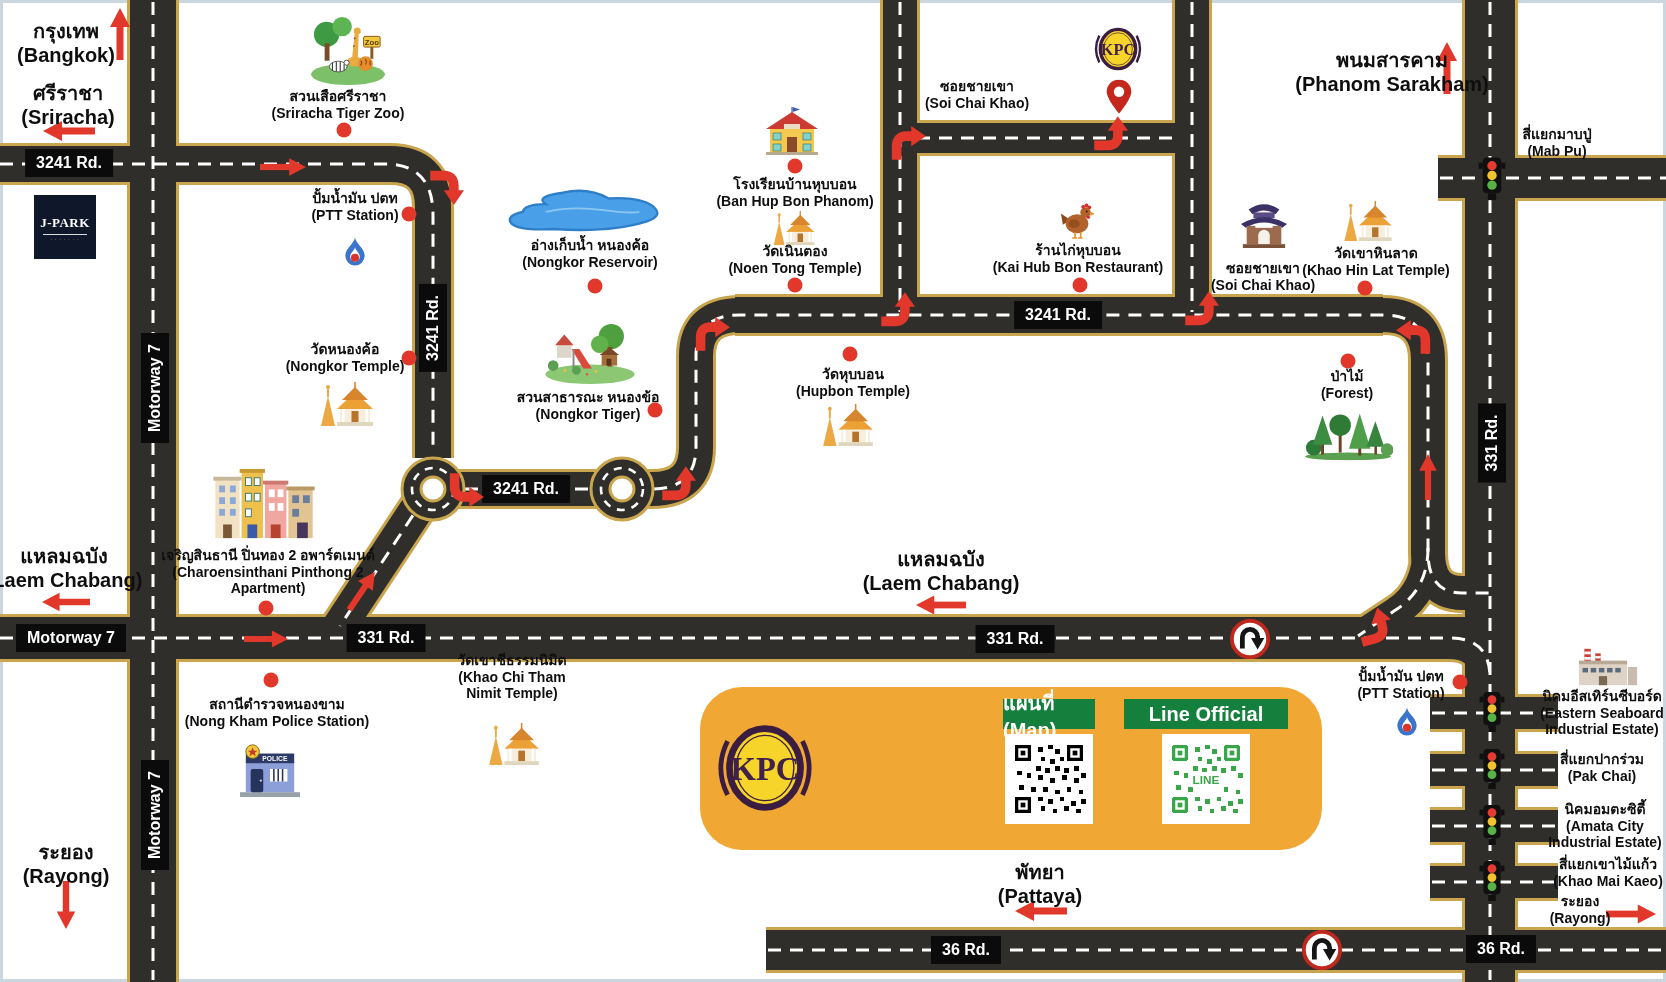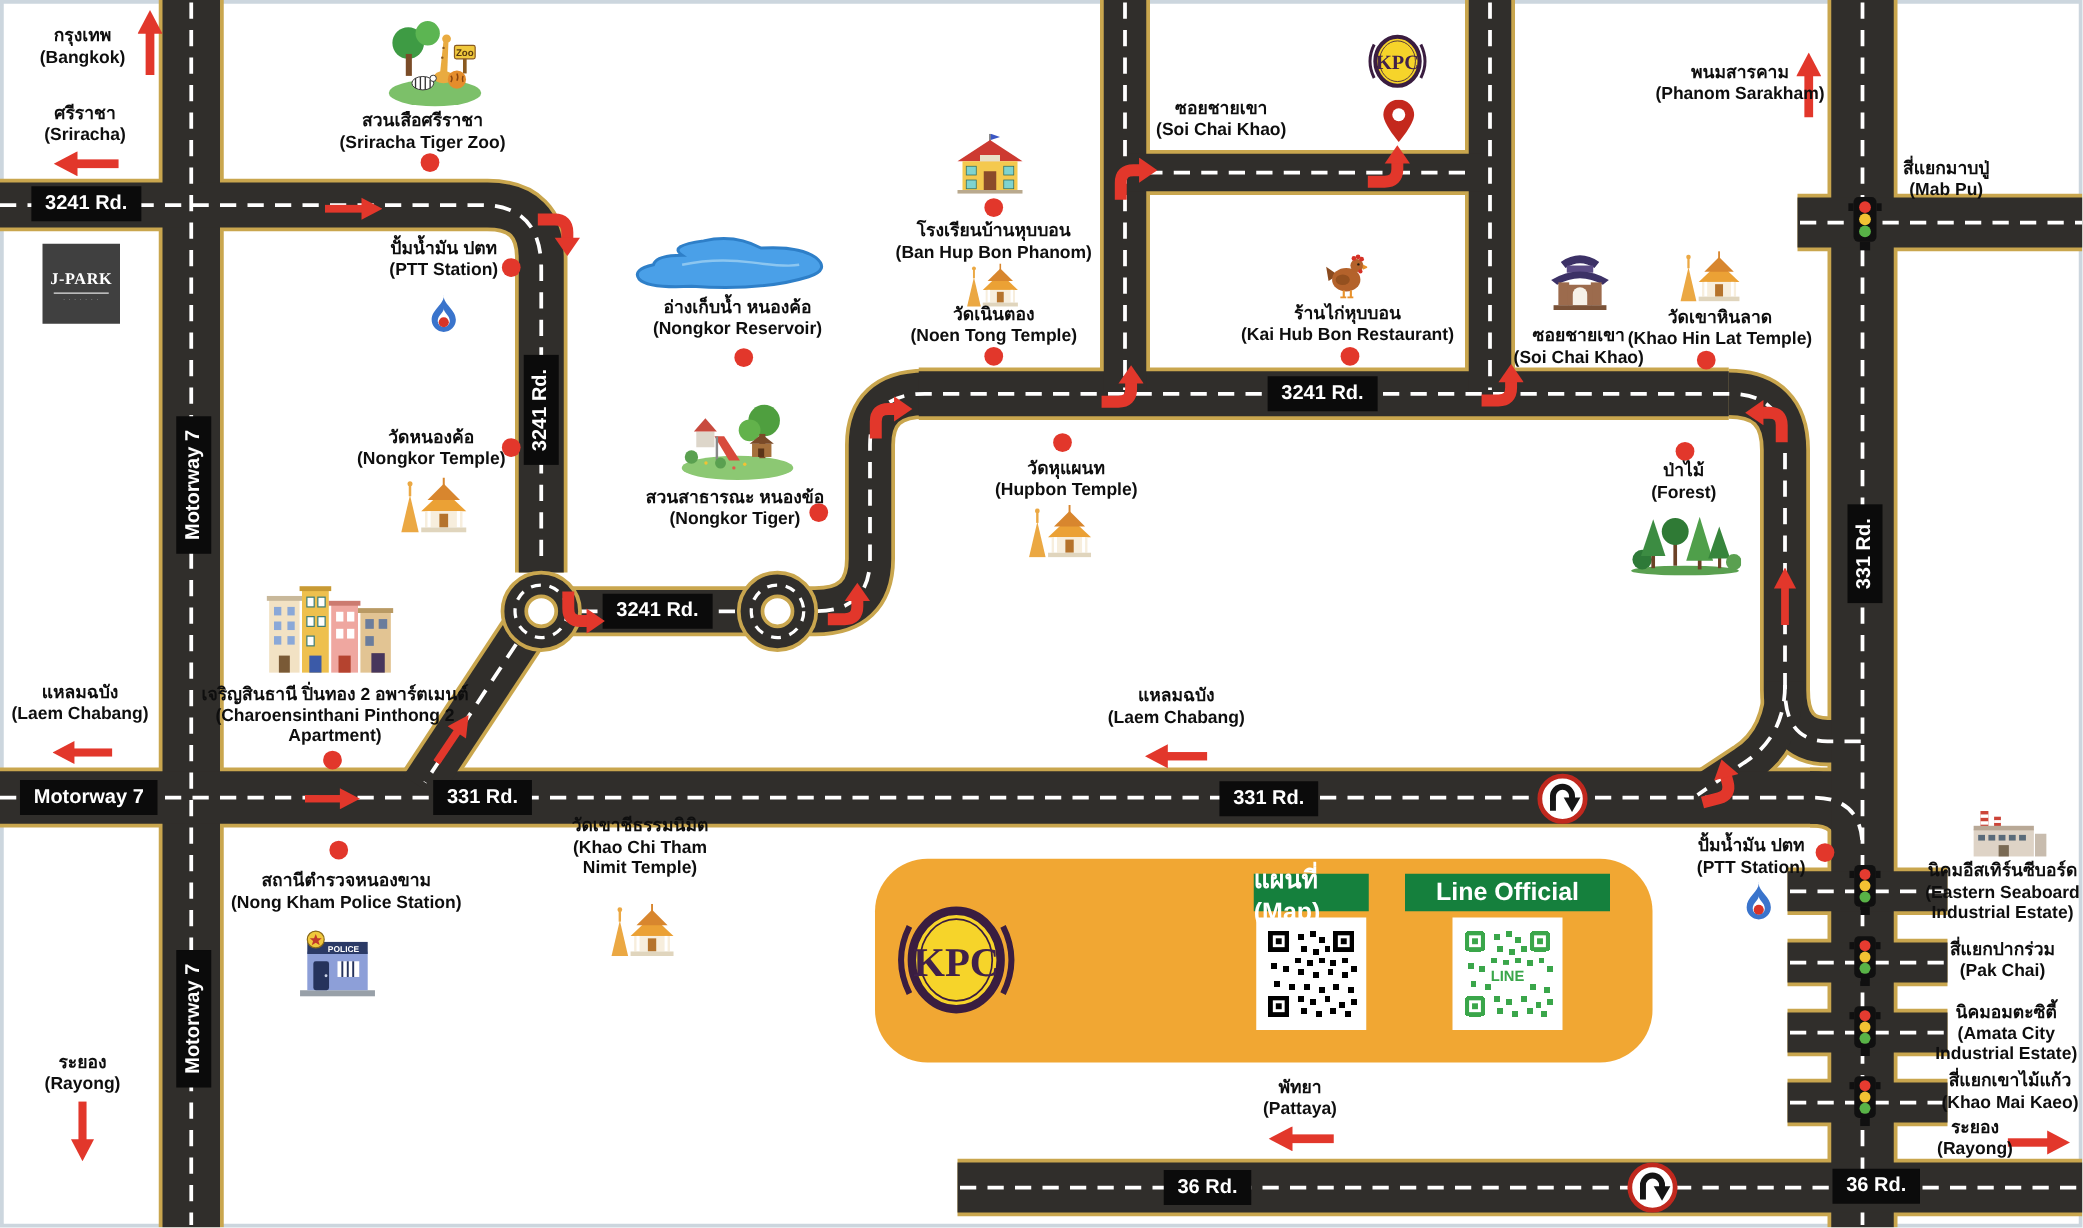--- a/index.html
+++ b/index.html
@@ -2,33 +2,33 @@
 <html><head>
 <meta charset="utf-8">
 <style>
   html,body{margin:0;padding:0;background:#e8eaed;}
   #map{position:relative;width:1666px;height:982px;background:#fff;overflow:hidden;
        font-family:"Liberation Sans","DejaVu Sans",sans-serif;
        box-shadow:inset 0 0 0 3px #ccd6de;}
   #roadsvg{position:absolute;left:0;top:0;z-index:1;}
   .lbl{position:absolute;transform:translateX(-50%);text-align:center;font-weight:bold;
        font-size:14px;line-height:1.18;color:#0e0e0e;white-space:nowrap;z-index:6;}
-  .lbl.big{font-size:14px;}
+  .lbl.big{font-size:20px;}
   .badge{position:absolute;background:#0b0b0b;color:#fff;font-weight:bold;font-size:16px;
        line-height:1;padding:6px 11px;transform:translate(-50%,-50%);white-space:nowrap;z-index:5;}
   .badge.v{transform:translate(-50%,-50%) rotate(-90deg);}
   .dot{position:absolute;width:15px;height:15px;border-radius:50%;background:#e2372b;
        transform:translate(-50%,-50%);z-index:6;}
   .ic{position:absolute;transform:translate(-50%,-50%);z-index:5;}
   .ic.r90{transform:translate(-50%,-50%) rotate(90deg);}
   .ic.r-90{transform:translate(-50%,-50%) rotate(-90deg);}
   .ic.r180{transform:translate(-50%,-50%) rotate(180deg);}
   .ic.r-56{transform:translate(-50%,-50%) rotate(-56deg);}
   .ic.r-15{transform:translate(-50%,-50%) rotate(-15deg);}
-  #jpark{position:absolute;left:34px;top:195px;width:62px;height:64px;background:#404040;
+  #jpark{position:absolute;left:34px;top:195px;width:62px;height:64px;background:#0f172a;
        z-index:6;text-align:center;color:#fff;}
   #jpark .jt{font-family:"Liberation Serif","DejaVu Serif",serif;font-size:13px;font-weight:bold;
        letter-spacing:.5px;margin-top:20px;}
   #jpark .jl{width:44px;height:1px;background:rgba(255,255,255,.85);margin:3px auto 2px;}
   #jpark .jd{font-size:4px;color:rgba(255,255,255,.8);letter-spacing:1px;}
   #card{position:absolute;left:700px;top:687px;width:622px;height:163px;background:#f1a733;
        border-radius:42px;z-index:4;}
   #cardtext{position:absolute;left:905px;top:713px;transform:translateX(-50%);text-align:center;
        font-weight:bold;font-size:15px;line-height:1.26;color:#231408;white-space:nowrap;z-index:6;}
   .qrhead{position:absolute;background:#15803d;color:#fff;font-weight:bold;font-size:20px;
@@ -639,21 +639,21 @@
       <use href="#sym-chicken"></use>
     </svg>
 <div class="lbl" style="left:1078px;top:242px">
   <div>ร้านไก่หุบบอน</div>
   <div>(Kai Hub Bon Restaurant)</div>
 </div>
 <div class="dot" style="left:1080px;top:285px"></div>
 
 <div class="dot" style="left:850px;top:354px"></div>
 <div class="lbl" style="left:853px;top:366px">
-  <div>วัดหุแผนท</div>
+  <div>วัดหุบบอน</div>
   <div>(Hupbon Temple)</div>
 </div>
 <svg class="ic" style="left:848px;top:425px" width="64" height="42">
       <use href="#sym-temple"></use>
     </svg>
 
 <div class="notel" style="left:950px;top:462px">
 </div>
 
 <svg class="ic" style="left:1264px;top:223px" width="58" height="50">

